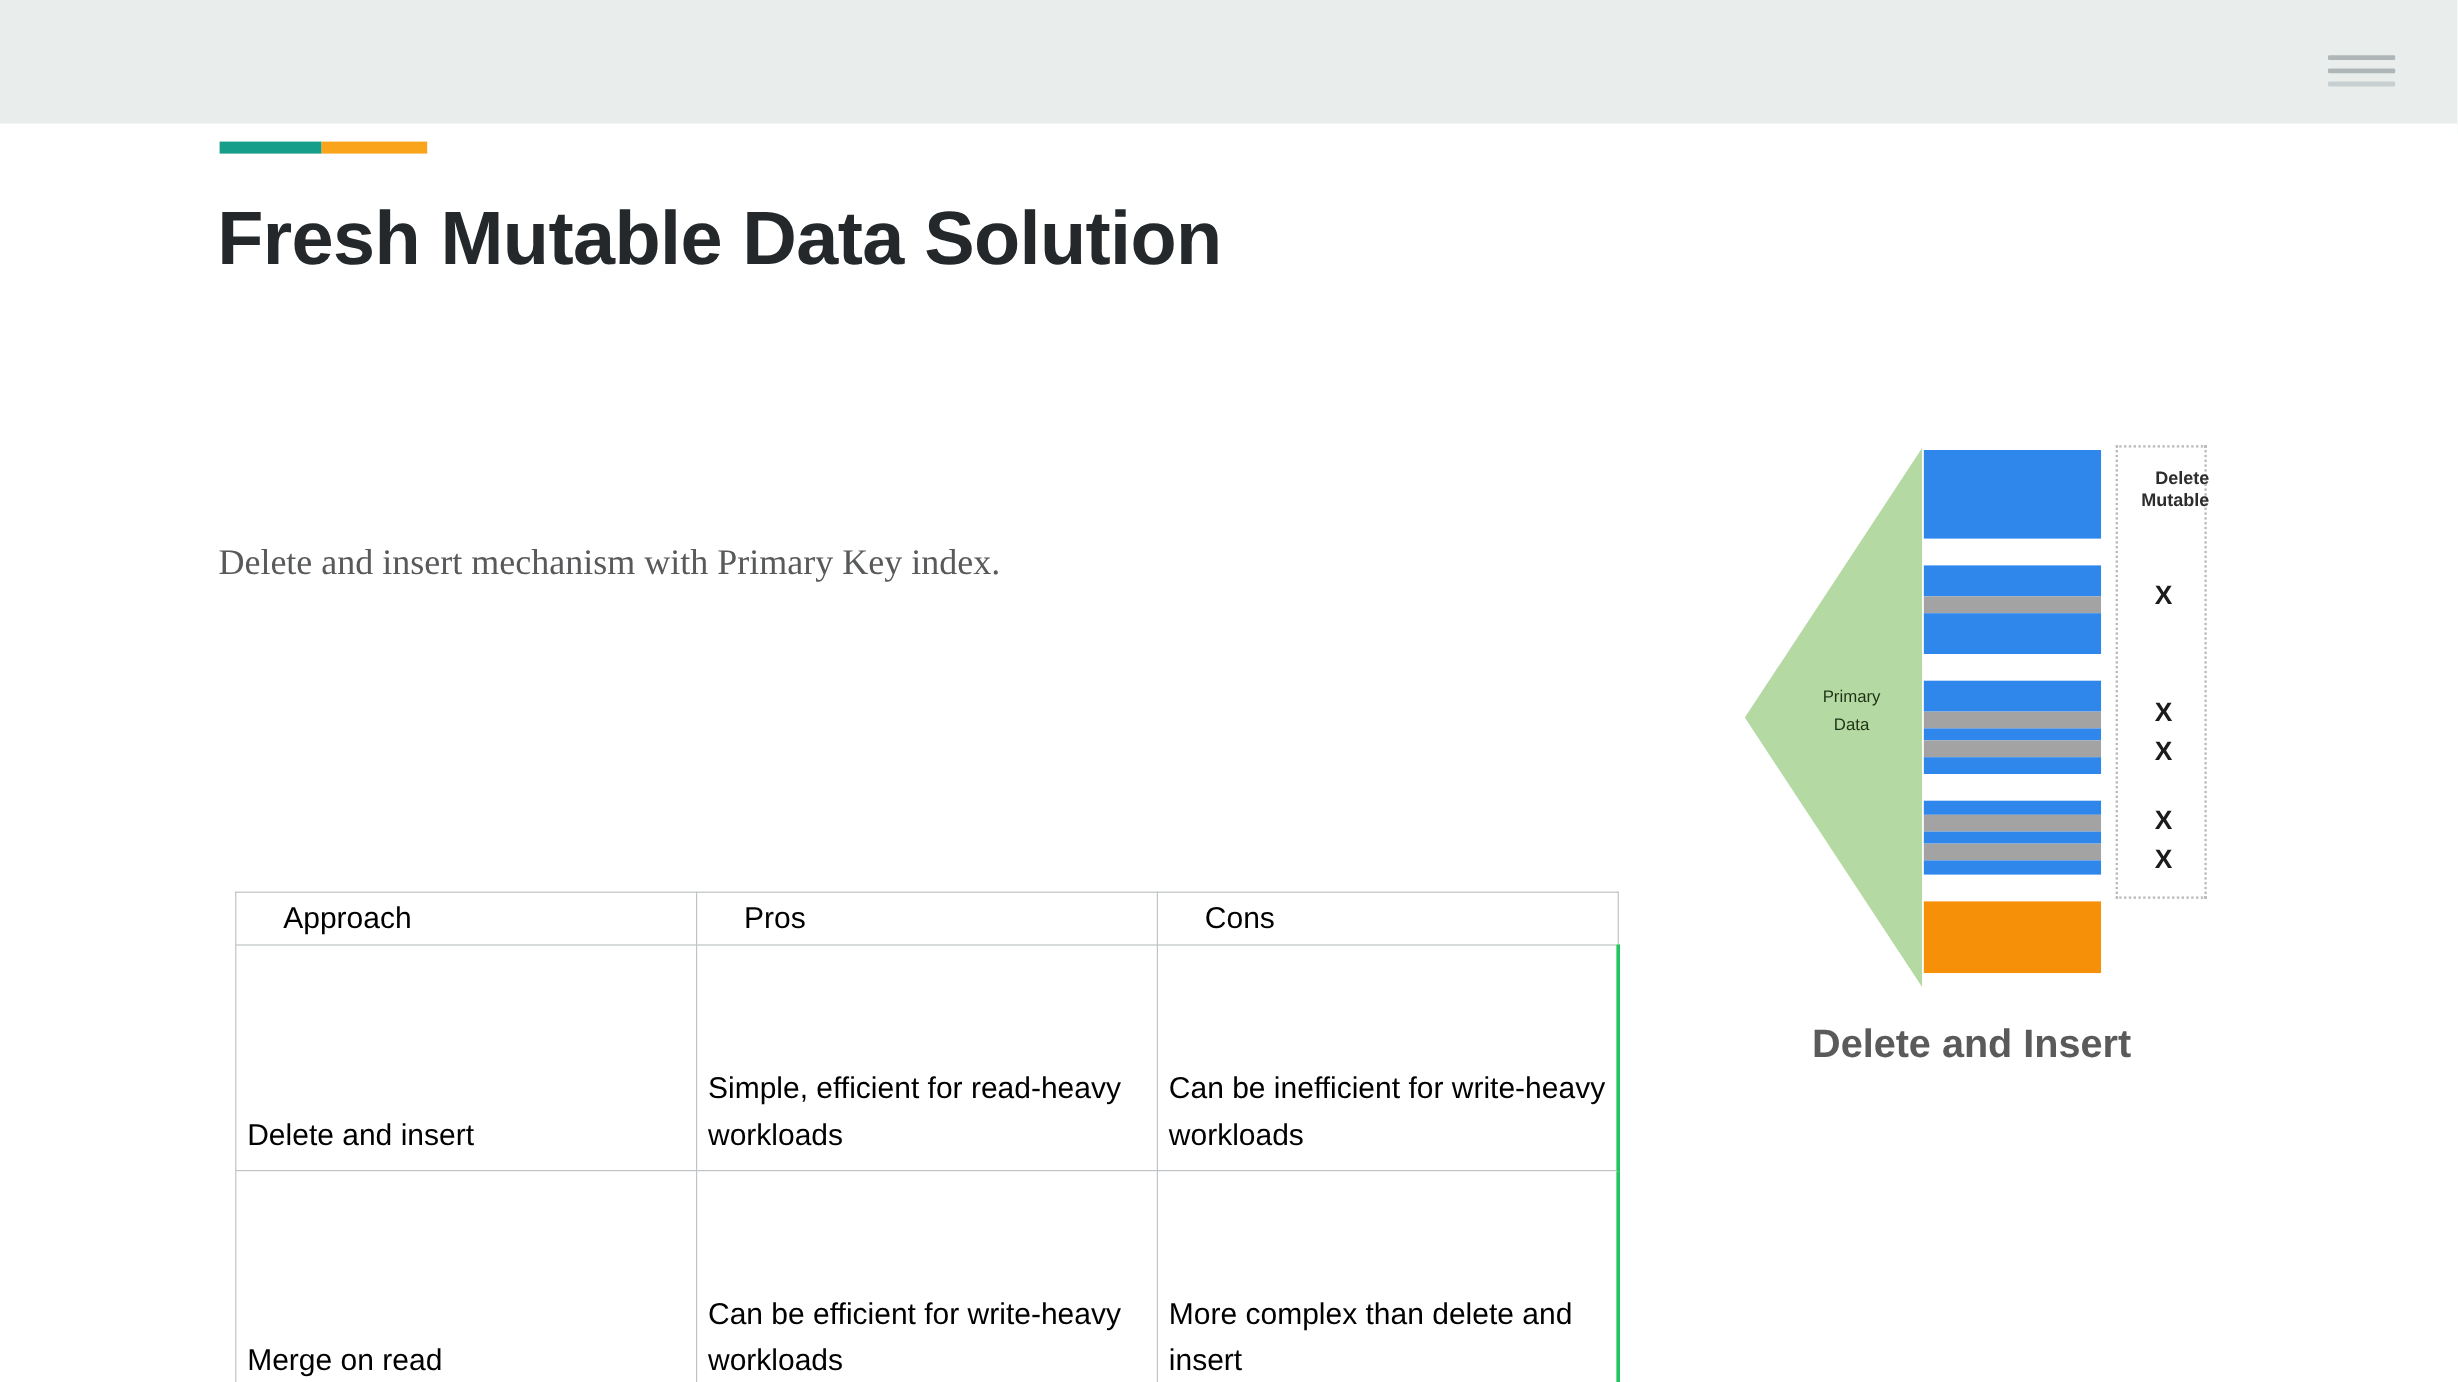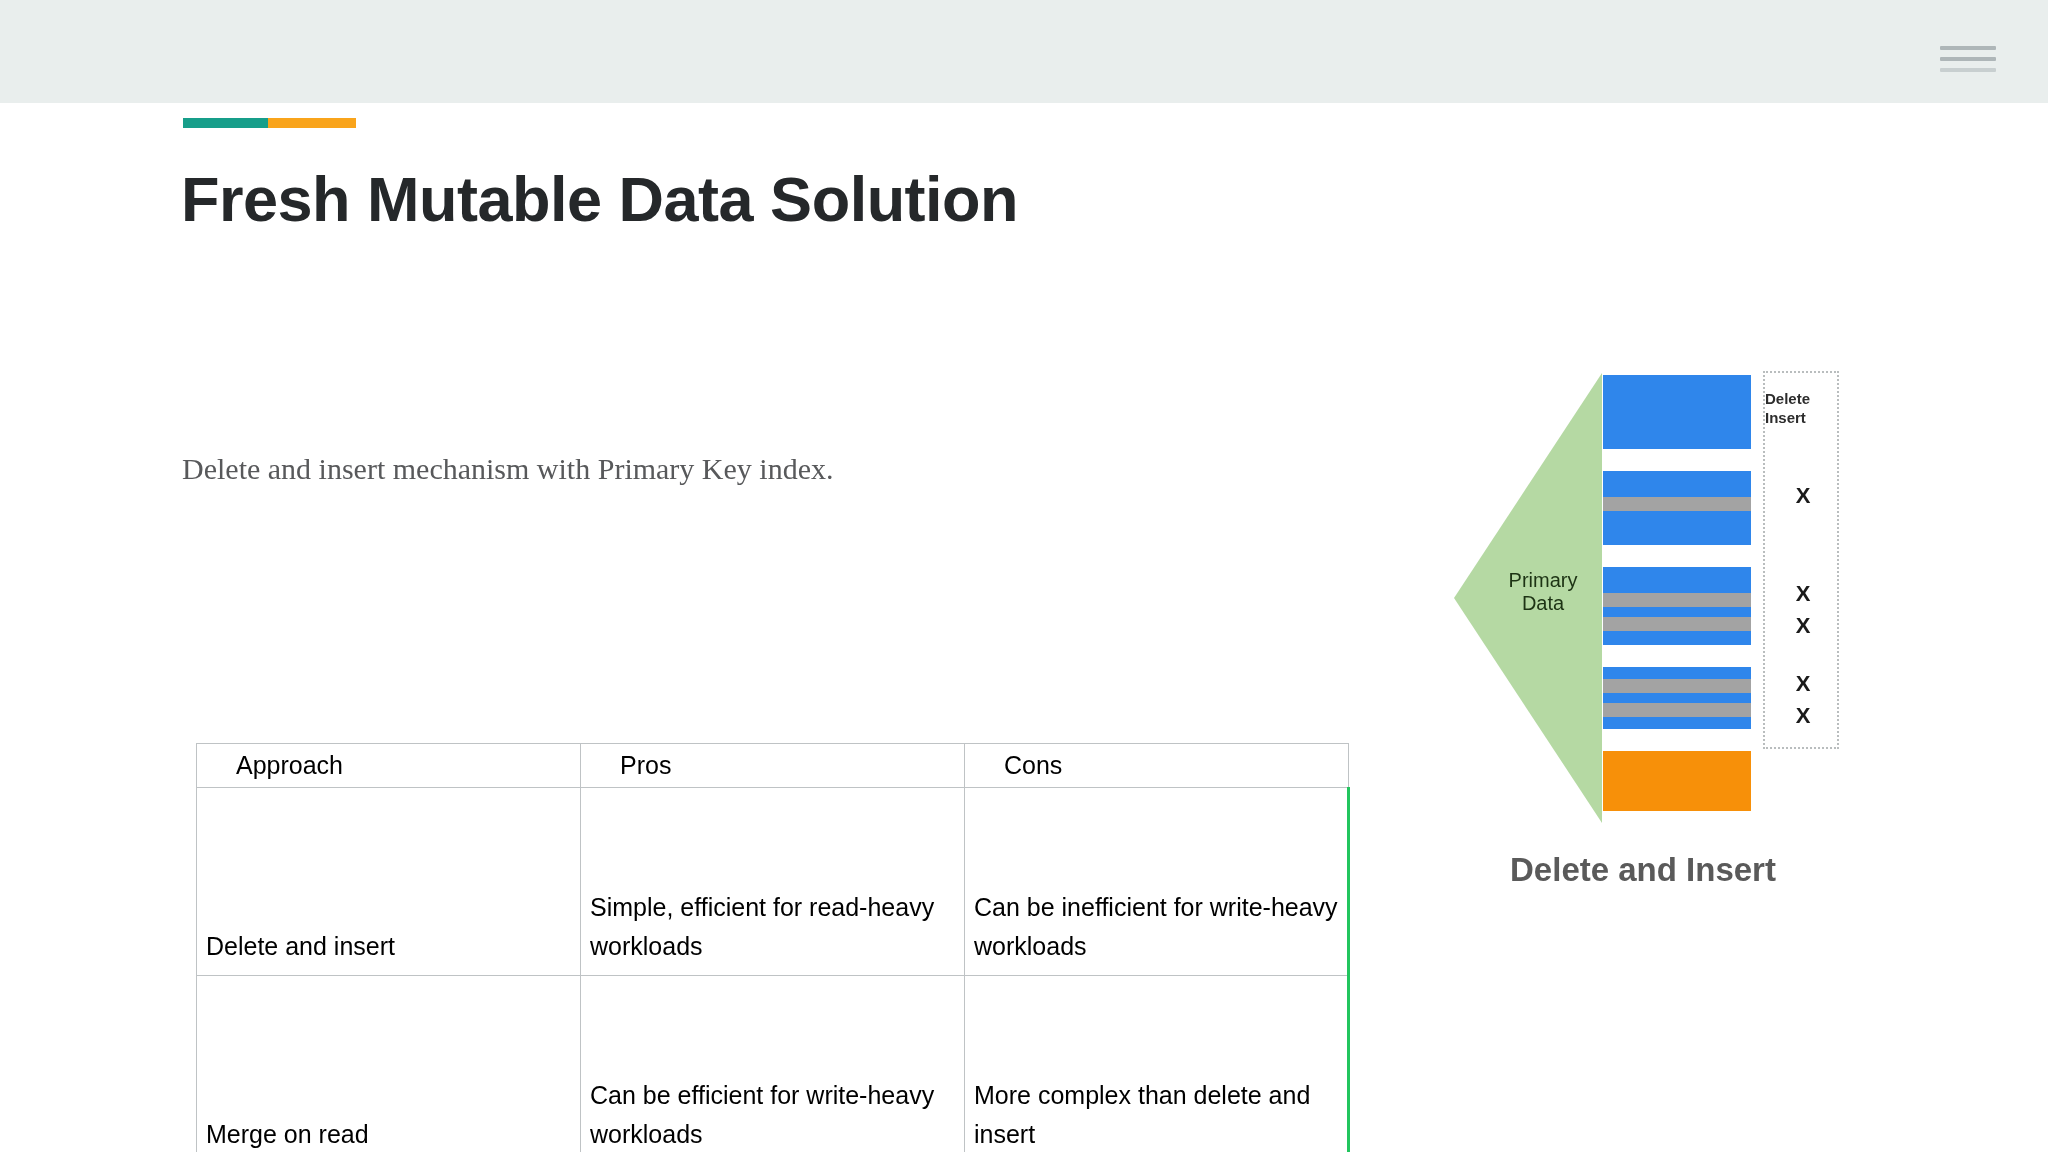--- a/index.html
+++ b/index.html
@@ -159,21 +159,21 @@
     height: 450px;
     background: #b5d9a3;
     clip-path: polygon(100% 0%, 100% 100%, 0% 50%);
   }
   .tri-label {
     position: absolute;
     left: 30px;
     top: 196px;
     width: 118px;
     text-align: center;
-    font-size: 20px;
+    font-size: 14px;
     line-height: 23px;
     color: #1d3314;
   }
 
   .blocks {
     position: absolute;
     left: 163px;
     top: 62px;
     width: 148px;
   }
@@ -194,21 +194,21 @@
     width: 76px;
     height: 378px;
     border: 2px dotted #b9bdbe;
     box-sizing: border-box;
   }
   .bitmap-title {
     position: absolute;
     left: 0;
     top: 16px;
     width: 76px;
-    text-align: left;
+    text-align: right;
     font-size: 15px;
     font-weight: bold;
     line-height: 19px;
     color: #2d2d2d;
   }
   .xmark {
     position: absolute;
     width: 76px;
     text-align: center;
     font-size: 22px;
@@ -313,21 +313,21 @@
           <div class="stripe blue" style="height: 12px;"></div>
         </div>
         <div class="blk">
           <div class="stripe orange" style="height: 60px;"></div>
         </div>
       </div>
 
     <div class="bitmap-box" id="bitmap-host">
       <div class="bitmap-title">
         <div>Delete</div>
-        <div>Insert</div>
+        <div>Mutable</div>
       </div>
     <div class="xmark" style="top: 112px;">X</div>
         <div class="xmark" style="top: 210px;">X</div>
         <div class="xmark" style="top: 242px;">X</div>
         <div class="xmark" style="top: 300px;">X</div>
         <div class="xmark" style="top: 332px;">X</div>
       </div>
 
     <div class="diagram-caption">Delete and Insert</div>
   </div>

